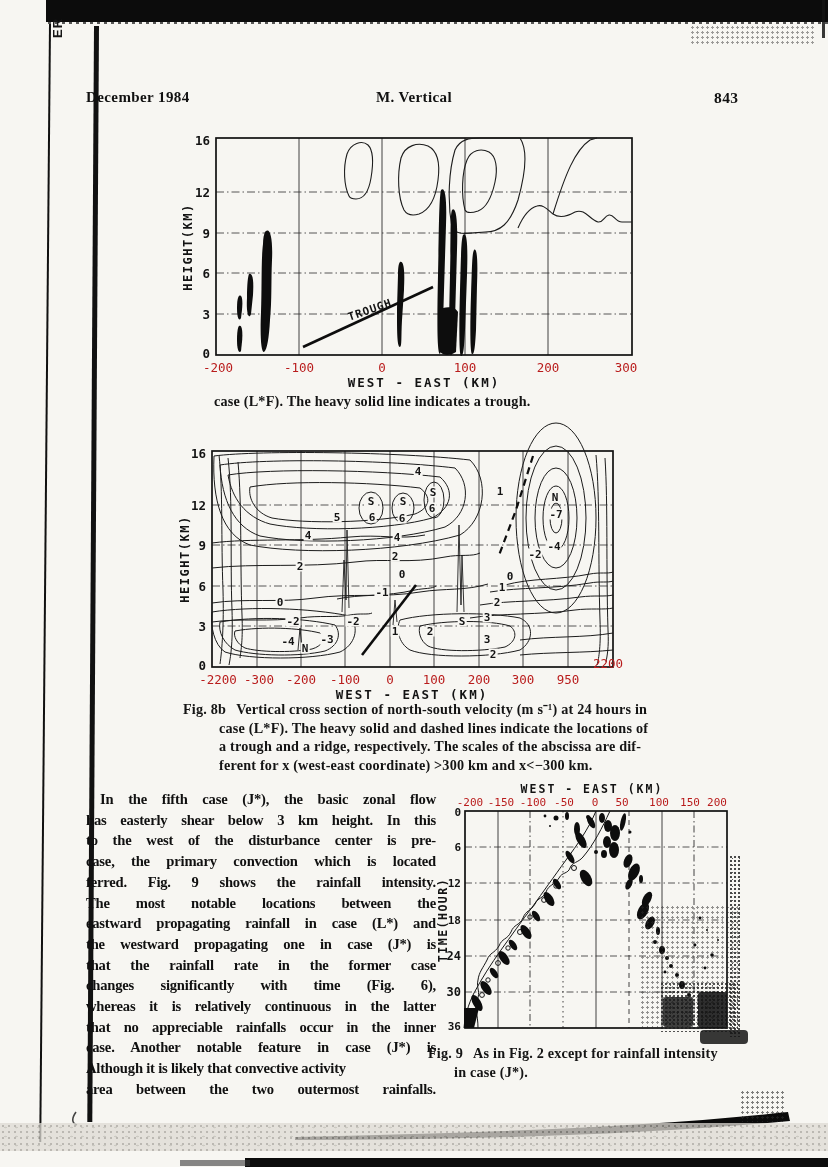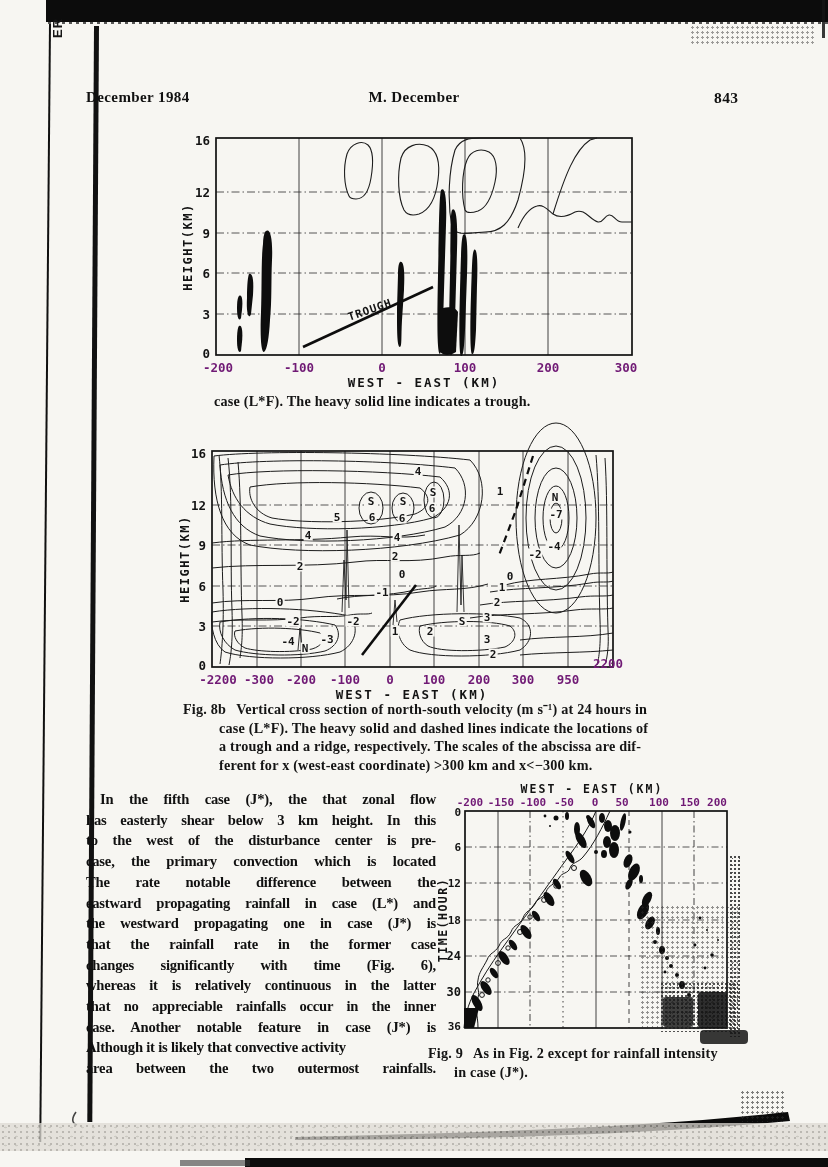--- a/index.html
+++ b/index.html
@@ -11,21 +11,21 @@
   .topbar{position:absolute;left:46px;top:0;right:0;height:22px;background:#0c0c0c;}
   .topbar-fray{position:absolute;left:46px;top:21px;right:0;height:4px;
     background-image:radial-gradient(#111 1.4px, transparent 1.6px);background-size:7px 4px;opacity:.7;}
   .edge-sliver{position:absolute;left:822px;top:0;width:3px;height:38px;background:#151515;opacity:.85;}
   .rule{position:absolute;background:#111;transform-origin:top center;}
   .margin-note{position:absolute;left:50px;top:38px;font-family:"Liberation Sans",sans-serif;
     font-weight:bold;font-size:13px;color:#161616;transform:rotate(-90deg);transform-origin:left top;letter-spacing:1px;}
   
   .hdr{position:absolute;top:89px;font-size:15px;font-weight:bold;color:#111;letter-spacing:.4px;}
   
-  .tk{position:absolute;font-family:"DejaVu Sans Mono",monospace;font-weight:bold;color:#701a75;
+  .tk{position:absolute;font-family:"DejaVu Sans Mono",monospace;font-weight:normal;color:#b91c1c;
       font-size:12.5px;transform:translate(-50%,0);white-space:nowrap;z-index:2;}
   .tky{position:absolute;font-family:"DejaVu Sans Mono",monospace;font-weight:bold;color:#131313;
       font-size:12.5px;transform:translate(-100%,-50%);white-space:nowrap;z-index:2;}
   .axlab{position:absolute;font-family:"DejaVu Sans Mono",monospace;font-weight:bold;color:#131313;
       font-size:12.5px;letter-spacing:2px;transform:translate(-50%,0);white-space:nowrap;z-index:2;}
   .vlab{position:absolute;font-family:"DejaVu Sans Mono",monospace;font-weight:bold;color:#131313;
       font-size:12px;letter-spacing:1.5px;transform:translate(-50%,-50%) rotate(-90deg);white-space:nowrap;z-index:2;}
   .sm .tk,.sm.tk{font-size:11px;}
   .cl{position:absolute;font-family:"DejaVu Sans Mono",monospace;font-weight:bold;color:#141414;
       font-size:11px;transform:translate(-50%,-50%);background:#f7f6f2;padding:0 1px;line-height:1;z-index:2;}
@@ -258,21 +258,21 @@
 
   <div class="topbar"></div>
   <div class="topbar-fray"></div>
   <div class="edge-sliver"></div>
   <div class="abs noise speck" style="left:690px;top:25px;width:125px;height:20px;opacity:.45;"></div>
   <div class="rule" style="left:49px;top:24px;width:2px;height:1118px;transform:rotate(0.5deg);"></div>
   <div class="rule" style="left:94px;top:26px;width:5px;height:1096px;transform:rotate(0.35deg);"></div>
   <div class="margin-note">ER</div>
 
   <span class="hdr" style="left:86px;">December 1984</span>
-  <span class="hdr" style="left:414px;transform:translateX(-50%);">M. December</span>
+  <span class="hdr" style="left:414px;transform:translateX(-50%);">M. Vertical</span>
   <span class="hdr" style="left:714px;font-size:15.5px;">843</span>
 
   <span class="tky" style="left:210px;top:140px;">16</span>
   <span class="tky" style="left:210px;top:192px;">12</span>
   <span class="tky" style="left:210px;top:233px;">9</span>
   <span class="tky" style="left:210px;top:273px;">6</span>
   <span class="tky" style="left:210px;top:314px;">3</span>
   <span class="tky" style="left:210px;top:353px;">0</span>
   <span class="vlab" style="left:188px;top:247px;">HEIGHT(KM)</span>
   <span class="tk" style="left:218px;top:360px;">-200</span>
@@ -343,25 +343,26 @@
   <span class="cl" style="left:535px;top:554px;">-2</span>
 
   <div class="cap" style="left:183px;top:700px;width:560px;">
     <div><span class="tag">Fig. 8b</span><span>Vertical cross section of north-south velocity (m s⁻¹) at 24 hours in</span></div>
     <div class="cont">case (L*F).   The heavy solid and dashed lines indicate the locations of</div>
     <div class="cont">a trough and a ridge, respectively.   The scales of the abscissa are dif-</div>
     <div class="cont">ferent for x (west-east coordinate) &gt;300 km and x&lt;−300 km.</div>
   </div>
 
   <div class="bodytext">
-    <div class="ln first">In the fifth case (J*), the that zonal flow</div>
+    <div class="ln first">In the fifth case (J*), the basic zonal flow</div>
     <div class="ln">has easterly shear below 3 km height.  In this</div>
     <div class="ln">to the west of the disturbance center is pre-</div>
     <div class="ln">case, the primary convection which is located</div>
-    <div class="ln">The rate notable difference between the</div>
+    <div class="ln">ferred.  Fig. 9 shows the rainfall intensity.</div>
+    <div class="ln">The most notable locations between the</div>
     <div class="ln">eastward propagating rainfall in case (L*) and</div>
     <div class="ln">the westward propagating one in case (J*) is</div>
     <div class="ln">that the rainfall rate in the former case</div>
     <div class="ln">changes significantly with time (Fig. 6),</div>
     <div class="ln">whereas it is relatively continuous in the latter</div>
     <div class="ln">that no appreciable rainfalls occur in the inner</div>
     <div class="ln">case.  Another notable feature in case (J*) is</div>
     <div class="ln last">Although it is likely that convective activity</div>
     <div class="ln">area between the two outermost rainfalls.</div>
   </div>

